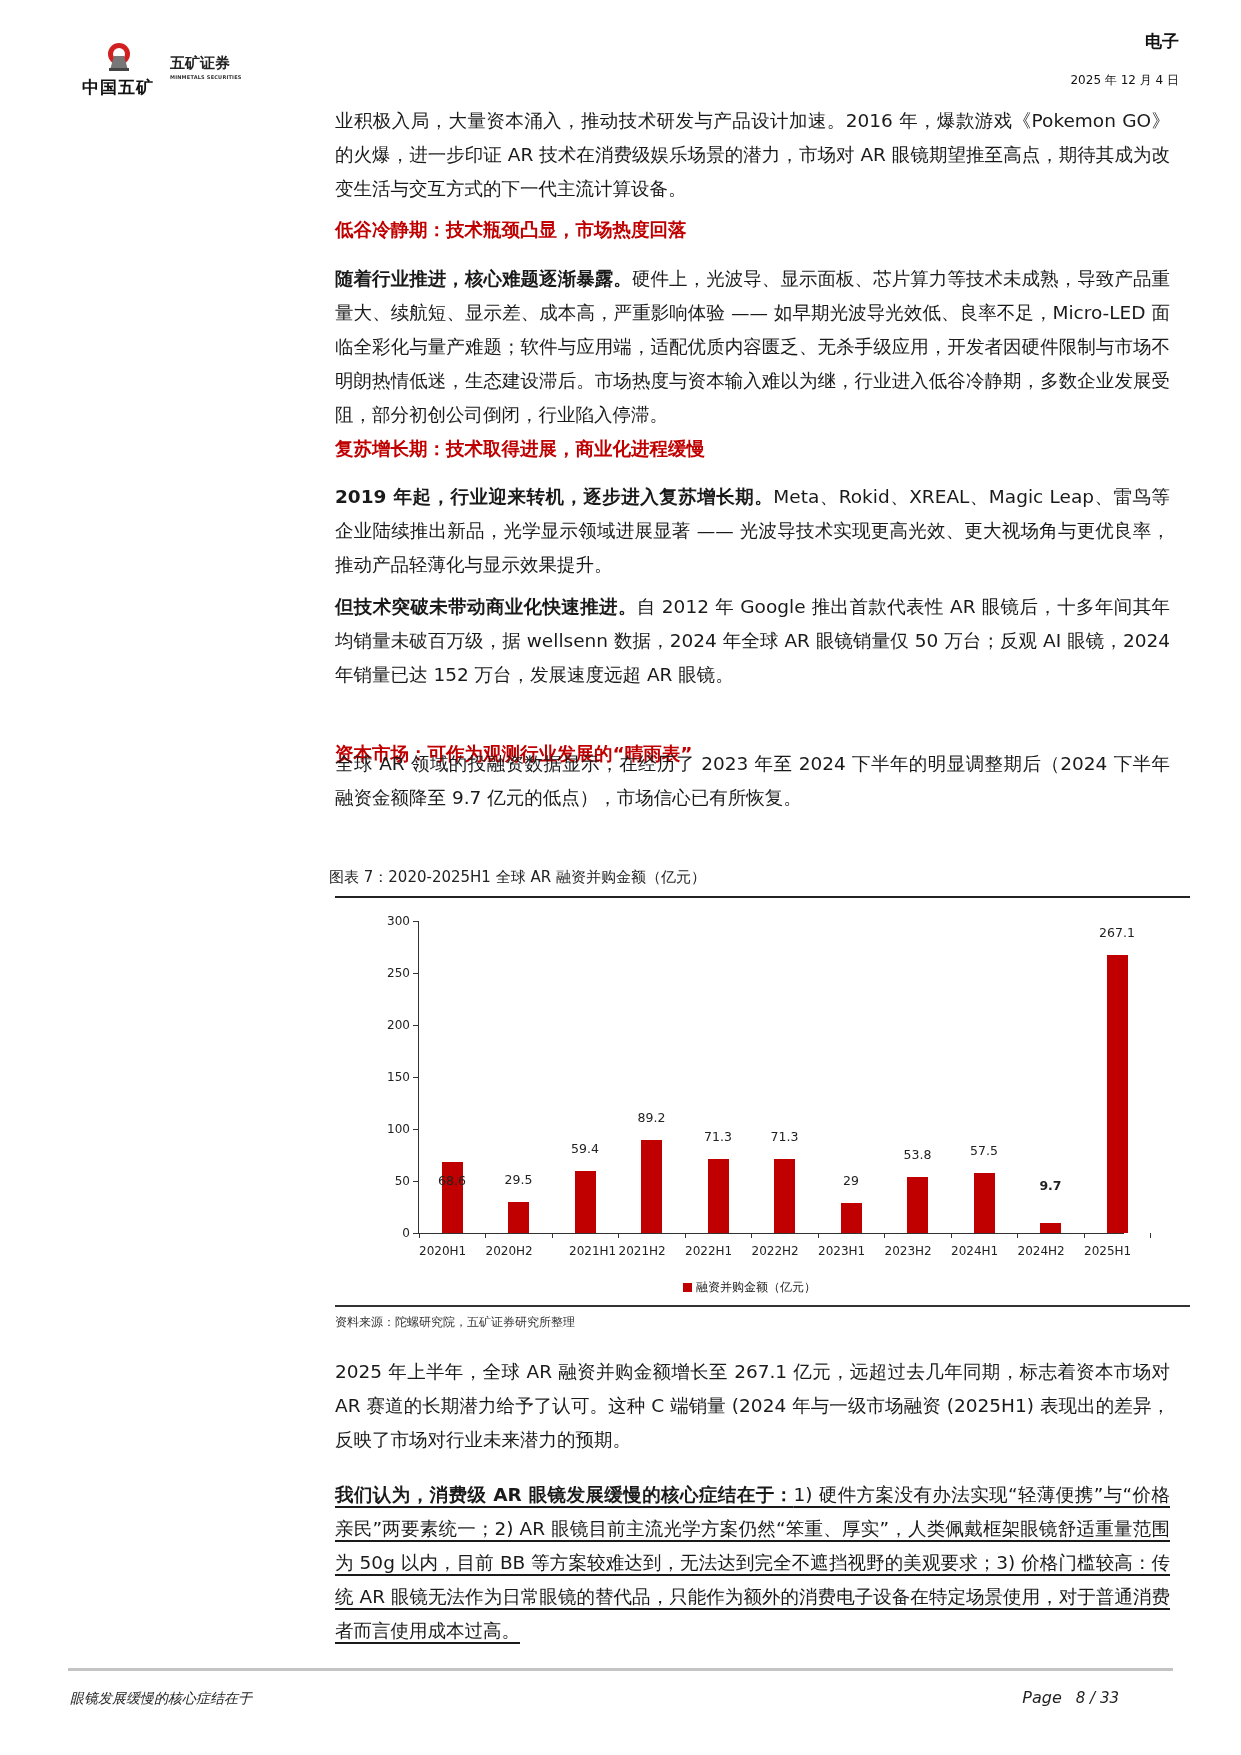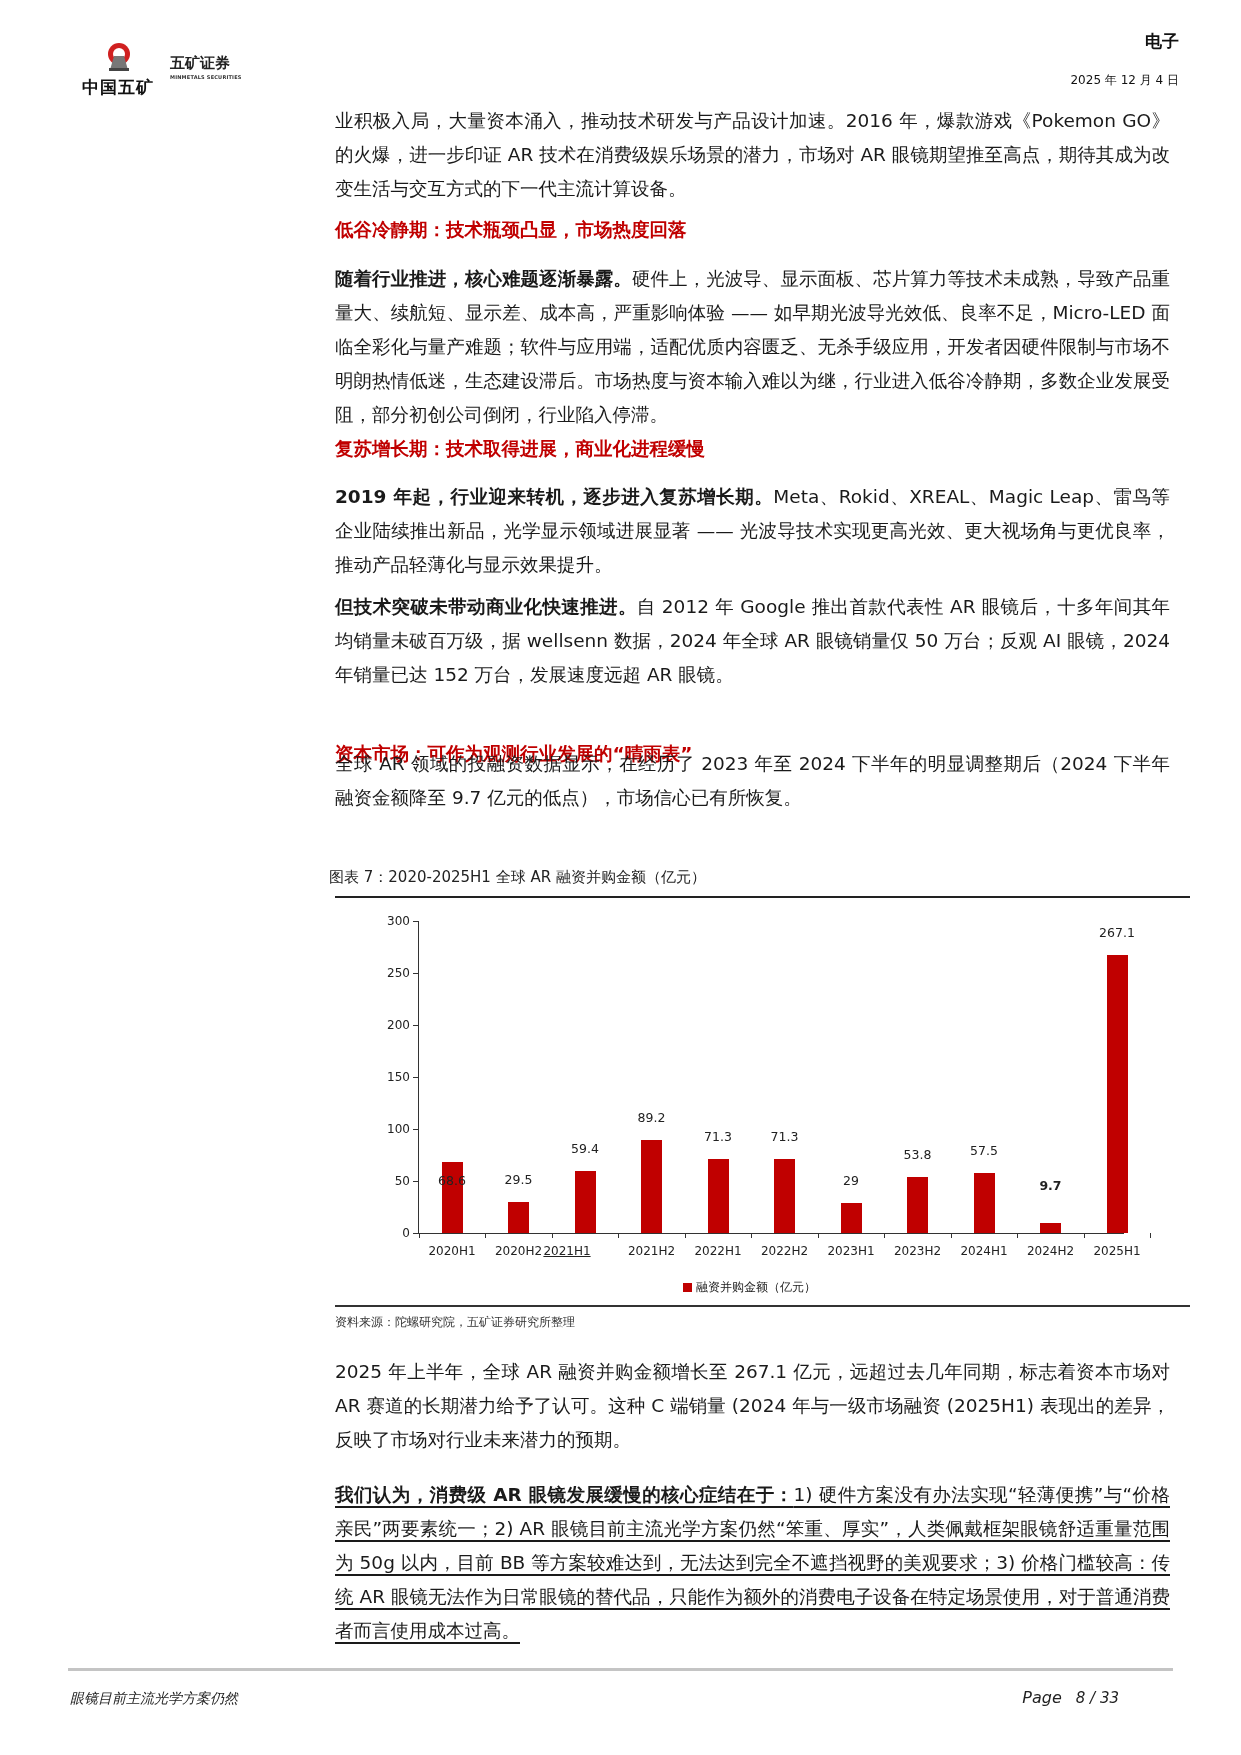--- a/index.html
+++ b/index.html
@@ -28,21 +28,21 @@
   .fig-source { position: absolute; left: 335px; top: 1314px; font-size: 12px; color: #333; }
 
   .chart { position: absolute; left: 335px; top: 900px; width: 855px; height: 400px; }
   .axis-y { position: absolute; left: 83px; top: 21px; width: 1px; height: 313px; background: #333; }
   .axis-x { position: absolute; left: 83px; top: 333px; width: 706px; height: 1px; background: #333; }
   .ytick { position: absolute; left: 78px; width: 5px; height: 1px; background: #333; }
   .ylabel { position: absolute; right: 780px; font-size: 12px; color: #222; text-align: right; transform: translateY(-50%); }
   .xtick { position: absolute; top: 333px; width: 1px; height: 5px; background: #333; }
   .bar { position: absolute; width: 21px; background: #c00000; }
   .bar-label { position: absolute; font-size: 12.5px; color: #222; width: 60px; text-align: center; }
-  .xlabel { position: absolute; top: 344px; font-size: 12px; color: #222; width: 66px; text-align: center; }
+  .xlabel { position: absolute; top: 344px; font-size: 12px; color: #222; width: 66px; }
   .legend { position: absolute; left: 348px; top: 379px; font-size: 12px; color: #222; display: flex; align-items: center; gap: 4px; }
   .legend-swatch { width: 9px; height: 9px; background: #c00000; display: inline-block; }
 
   .footer-rule { position: absolute; left: 68px; top: 1668px; width: 1105px; height: 3px; background: #c4c4c4; }
   .footer-left { position: absolute; left: 70px; top: 1690px; font-size: 14px; font-style: italic; color: #222; }
   .footer-right { position: absolute; right: 122px; top: 1688px; font-size: 15px; font-style: italic; color: #222; }
   .footer-right .page-word { font-size: 16px; margin-right: 14px; }
 </style>
 </head>
 <body>
@@ -123,21 +123,21 @@
     <div class="bar" style="left: 106.5px; top: 261.656px; height: 71.344px; background: rgb(192, 0, 0);"></div>
     <div class="bar-label" style="left: 87px; top: 231.656px; margin-top: 41px;">68.6</div>
     <div class="xlabel" style="left: 84px;">2020H1</div>
     <div class="xtick" style="left: 83.75px;"></div>
     <div class="bar" style="left: 173px; top: 302.32px; height: 30.68px; background: rgb(192, 0, 0);"></div>
     <div class="bar-label" style="left: 153.5px; top: 272.32px;">29.5</div>
     <div class="xlabel" style="left: 150.5px;">2020H2</div>
     <div class="xtick" style="left: 150.25px;"></div>
     <div class="bar" style="left: 239.5px; top: 271.224px; height: 61.776px; background: rgb(192, 0, 0);"></div>
     <div class="bar-label" style="left: 220px; top: 241.224px;">59.4</div>
-    <div class="xlabel" style="left: 199px; text-decoration: underline;">2021H1</div>
+    <div class="xlabel" style="left: 234px;">2021H1</div>
     <div class="xtick" style="left: 216.75px;"></div>
     <div class="bar" style="left: 306px; top: 240.232px; height: 92.768px; background: rgb(192, 0, 0);"></div>
     <div class="bar-label" style="left: 286.5px; top: 210.232px;">89.2</div>
     <div class="xlabel" style="left: 283.5px;">2021H2</div>
     <div class="xtick" style="left: 283.25px;"></div>
     <div class="bar" style="left: 372.5px; top: 258.848px; height: 74.152px; background: rgb(192, 0, 0);"></div>
     <div class="bar-label" style="left: 353px; top: 228.848px;">71.3</div>
     <div class="xlabel" style="left: 350px;">2022H1</div>
     <div class="xtick" style="left: 349.75px;"></div>
     <div class="bar" style="left: 439px; top: 258.848px; height: 74.152px; background: rgb(192, 0, 0);"></div>
@@ -172,16 +172,16 @@
 
 <div class="content" style="top:1355px;">
   <p class="para">2025 年上半年，全球 AR 融资并购金额增长至 267.1 亿元，远超过去几年同期，标志着资本市场对 AR 赛道的长期潜力给予了认可。这种 C 端销量 (2024 年与一级市场融资 (2025H1) 表现出的差异，反映了市场对行业未来潜力的预期。</p>
 </div>
 
 <div class="content" style="top:1478px;">
   <p class="para underlined"><b>我们认为，消费级 AR 眼镜发展缓慢的核心症结在于：</b><span>1) 硬件方案没有办法实现“轻薄便携”与“价格亲民”两要素统一；2) AR 眼镜目前主流光学方案仍然“笨重、厚实”，人类佩戴框架眼镜舒适重量范围为 50g 以内，目前 BB 等方案较难达到，无法达到完全不遮挡视野的美观要求；3) 价格门槛较高：传统 AR 眼镜无法作为日常眼镜的替代品，只能作为额外的消费电子设备在特定场景使用，对于普通消费者而言使用成本过高。</span></p>
 </div>
 
 <div class="footer-rule"></div>
-<div class="footer-left">眼镜目前主流光学方案仍然</div>
+<div class="footer-left">眼镜发展缓慢的核心症结在于</div>
 <div class="footer-right">
   <span class="page-word">Page</span><span>8 / 33</span>
 </div>
 
 </body></html>

